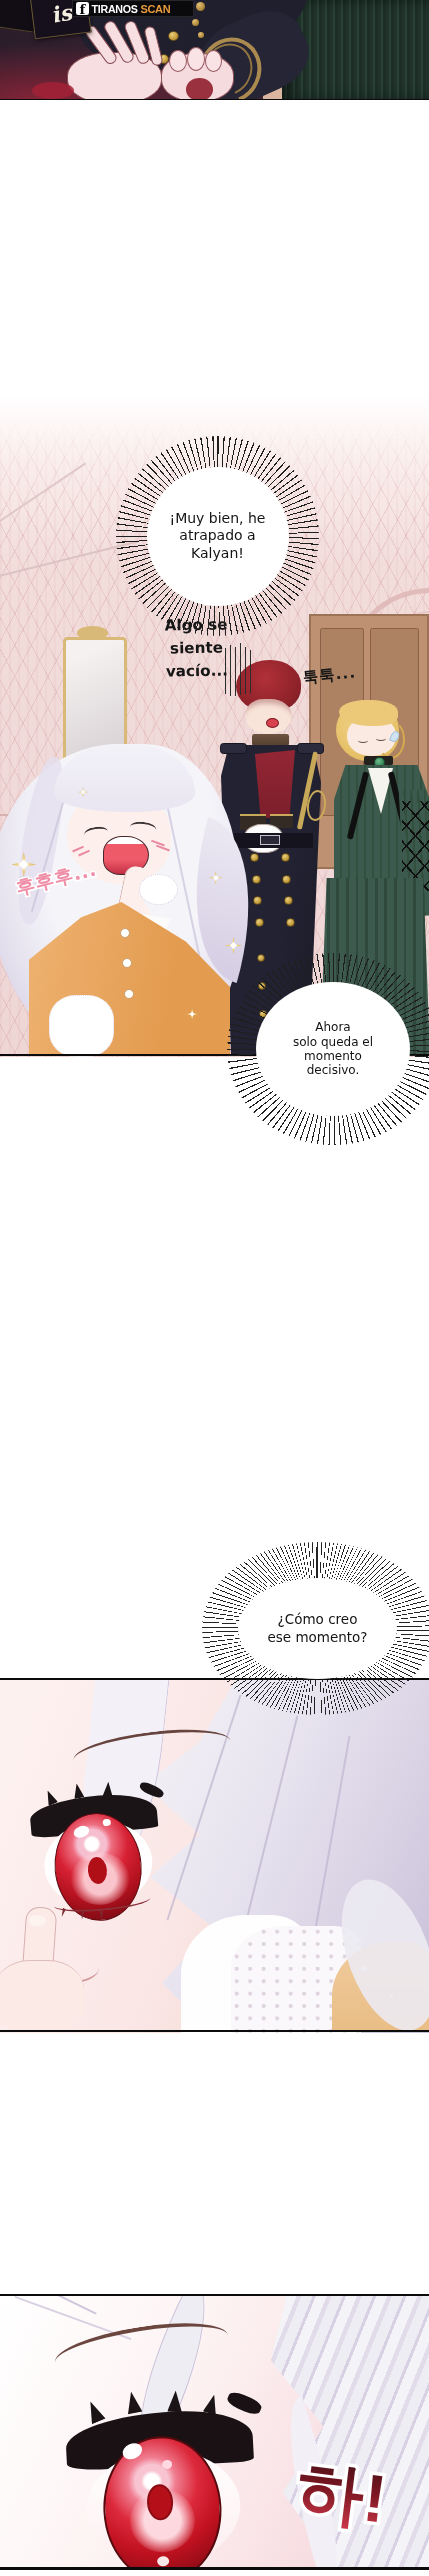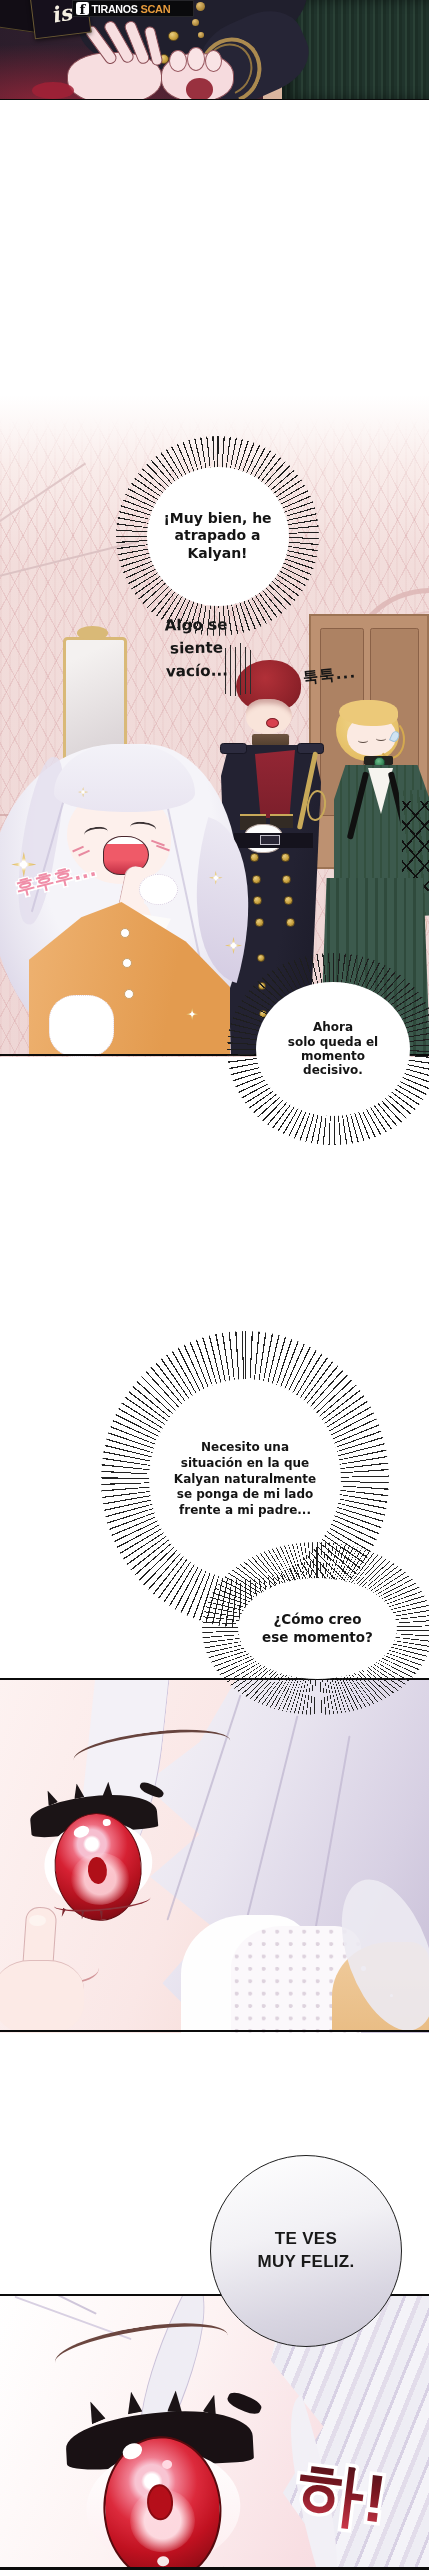--- a/index.html
+++ b/index.html
@@ -7,21 +7,21 @@
         font-family:"Liberation Sans",sans-serif;}
   .abs{position:absolute;}
   .panel{position:absolute;left:0;width:429px;overflow:hidden;}
   .pborder{position:absolute;left:0;width:429px;background:#0b0b0b;z-index:3;}
   
   .burst{position:absolute;border-radius:50%;z-index:6;
          background:repeating-conic-gradient(from 0deg,#1e1e1e 0deg .7deg,transparent .7deg 3.5deg);}
   .burst.fine{background:repeating-conic-gradient(from 0deg,#222 0deg .5deg,transparent .5deg 2.6deg);}
   .burst::after{content:"";position:absolute;inset:var(--s,30.5px);background:#fff;border-radius:50%;}
   .btxt{position:absolute;inset:var(--s,30.5px);display:flex;align-items:center;justify-content:center;
-        text-align:center;white-space:pre-line;z-index:2;font-weight:700;color:#141414;
+        text-align:center;white-space:pre-line;z-index:2;font-weight:400;color:#141414;
         font-family:"DejaVu Sans",sans-serif;border-radius:50%;}
   .hand{font-family:"DejaVu Sans",sans-serif;font-weight:700;color:#161616;white-space:pre-line;text-align:center;}
   .star{position:absolute;background:radial-gradient(circle at 50% 50%,#fff 0 18%,#ecd28a 35%,#dcb45e 70%,#c99b3f 100%);
         clip-path:polygon(50% 0%,59% 41%,100% 50%,59% 59%,50% 100%,41% 59%,0% 50%,41% 41%);}
   .spd{position:absolute;width:1.1px;background:#2c2c2c;}
   .goldbtn{position:absolute;border-radius:50%;background:radial-gradient(circle at 35% 30%,#e8cd82,#c9a23e 55%,#8a6a26 100%);border:0.6px solid #5f4a1c;}
   .lashspike{position:absolute;background:#1b1416;clip-path:polygon(0 100%,50% 0,100% 100%);}
   .llash{position:absolute;background:#7c2830;clip-path:polygon(0 0,100% 0,50% 100%);}
   .outl{text-shadow:1.1px 0 0 #fff,-1.1px 0 0 #fff,0 1.1px 0 #fff,0 -1.1px 0 #fff,1.1px 1.1px 0 #fff,-1.1px -1.1px 0 #fff,1.1px -1.1px 0 #fff,-1.1px 1.1px 0 #fff,1.7px 1.7px 0 #fff,-1.7px 1.7px 0 #fff;}
   .gaspwrap{position:absolute;transform:rotate(7deg);z-index:4;font-family:"Liberation Sans",sans-serif;
@@ -190,27 +190,20 @@
 Kalyan!</div>
   </div>
 
   <div class="burst" style="left:227px;top:953px;width:212px;height:192px;--s:29px;">
     <div class="btxt" style="font-size:12px;line-height:1.2;">Ahora
 solo queda el
 momento
 decisivo.</div>
   </div>
 
-  <div class="burst fine" style="left:101px;top:1331px;width:288px;height:297px;--s:48px;">
-    <div class="btxt" style="font-size:12px;line-height:1.32;">Necesito una
-situación en la que
-Kalyan naturalmente
-se ponga de mi lado
-frente a mi padre...</div>
-  </div>
 
   <div class="burst fine" style="left:202px;top:1542px;width:231px;height:173px;--s:36px;">
     <div class="btxt" style="font-size:13.5px;line-height:1.3;">¿Cómo creo
 ese momento?</div>
   </div>
 
   <div class="panel" style="top:1678px;height:355px;background:linear-gradient(110deg,#fdf2f1 0%,#fae7e6 45%,#f6dcd8 70%,#f2d2c8 100%);">
     <div class="abs" style="left:265px;top:0;width:164px;height:203px;background:#f0cabb;"></div>
     <div class="abs" style="left:294px;top:0;width:120px;height:190px;background:linear-gradient(#eec2a9,#e6b094);border:2.3px solid #d49a7f;border-radius:5.6px 34px 0 0;box-sizing:border-box;"></div>
     <div class="abs" style="left:308px;top:12.4px;width:90px;height:164px;border:1.7px solid #dca687;border-radius:3.4px 22.6px 0 0;"></div>
@@ -246,24 +239,20 @@
     <div class="abs" style="left:181px;top:237px;width:130px;height:119px;background:#fefefe;border-radius:50% 30% 0 0;"></div>
     <div class="abs" style="left:231px;top:248px;width:130px;height:107px;background:#fbf8fb;border-radius:40% 20% 0 0;background-image:radial-gradient(circle at 5.6px 5.6px,#ded3de 1.7px,transparent 2.3px);background-size:13.5px 12.4px;"></div>
     <div class="abs" style="left:332px;top:264px;width:97px;height:90px;background:linear-gradient(#f0cc9e,#e9bd85);border-radius:60% 20% 0 0;"></div>
     <div class="abs" style="left:361px;top:288px;width:4.5px;height:4.5px;background:#fff;border-radius:50%;"></div>
     <div class="abs" style="left:390px;top:316px;width:3.4px;height:3.4px;background:#fff;border-radius:50%;"></div>
     <div class="abs" style="left:348px;top:198px;width:81px;height:158px;background:#eceaf2;border-radius:50%;transform:rotate(-20deg);opacity:.9;"></div>
     <div class="pborder" style="top:0;height:2.3px;"></div>
     <div class="pborder" style="top:352px;height:2.3px;"></div>
   </div>
 
-  <div class="abs" style="left:210px;top:2155px;width:190px;height:190px;border-radius:50%;z-index:6;border:1.7px solid #1f1f1f;background:linear-gradient(165deg,#ffffff 0%,#f2f1f5 40%,#d8d5e1 75%,#c9c6d4 100%);display:flex;align-items:center;justify-content:center;">
-    <div style="white-space:pre-line;text-align:center;font-weight:900;font-size:17px;line-height:1.35;letter-spacing:0.3px;color:#191919;">TE VES
-MUY FELIZ.</div>
-  </div>
 
   <div class="panel" style="top:2294px;height:276px;background:linear-gradient(115deg,#ffffff 0%,#fdf3f3 40%,#f8dfe3 75%,#f5d7de 100%);">
     <div class="abs" style="left:226px;top:0;width:203px;height:276px;background:repeating-linear-gradient(112deg,#f4f3f8 0 10.2px,#e2dcea 10.2px 14.7px,#eeedf4 14.7px 25px,#d8d1e4 25px 28px);clip-path:polygon(30% 0,100% 0,100% 100%,55% 100%,28% 72%,48% 48%,22% 24%);"></div>
     <div class="abs" style="left:145px;top:-17px;width:52px;height:186px;background:#efedf4;border:1.1px solid #c9c0d8;border-radius:0 100% 0 100%;transform:rotate(28deg);"></div>
     <div class="abs" style="left:294px;top:102px;width:40px;height:203px;background:#f2f0f6;border-radius:100% 0 100% 0;transform:rotate(-18deg);"></div>
     <div class="abs" style="left:-11.3px;top:-5.6px;width:113px;height:2.3px;background:#cfc6da;transform:rotate(26deg);border-radius:1.1px;"></div>
     <div class="abs" style="left:11.3px;top:22.6px;width:124px;height:2.3px;background:#d8d0e2;transform:rotate(20deg);border-radius:1.1px;"></div>
     <div class="abs" style="left:54px;top:33px;width:175px;height:40px;border-top:4px solid #6b463f;border-radius:100% 100% 0 0;transform:rotate(-9deg);"></div>
 
     <div class="abs" style="left:68px;top:95px;width:195px;height:186px;transform:rotate(-3deg);">

